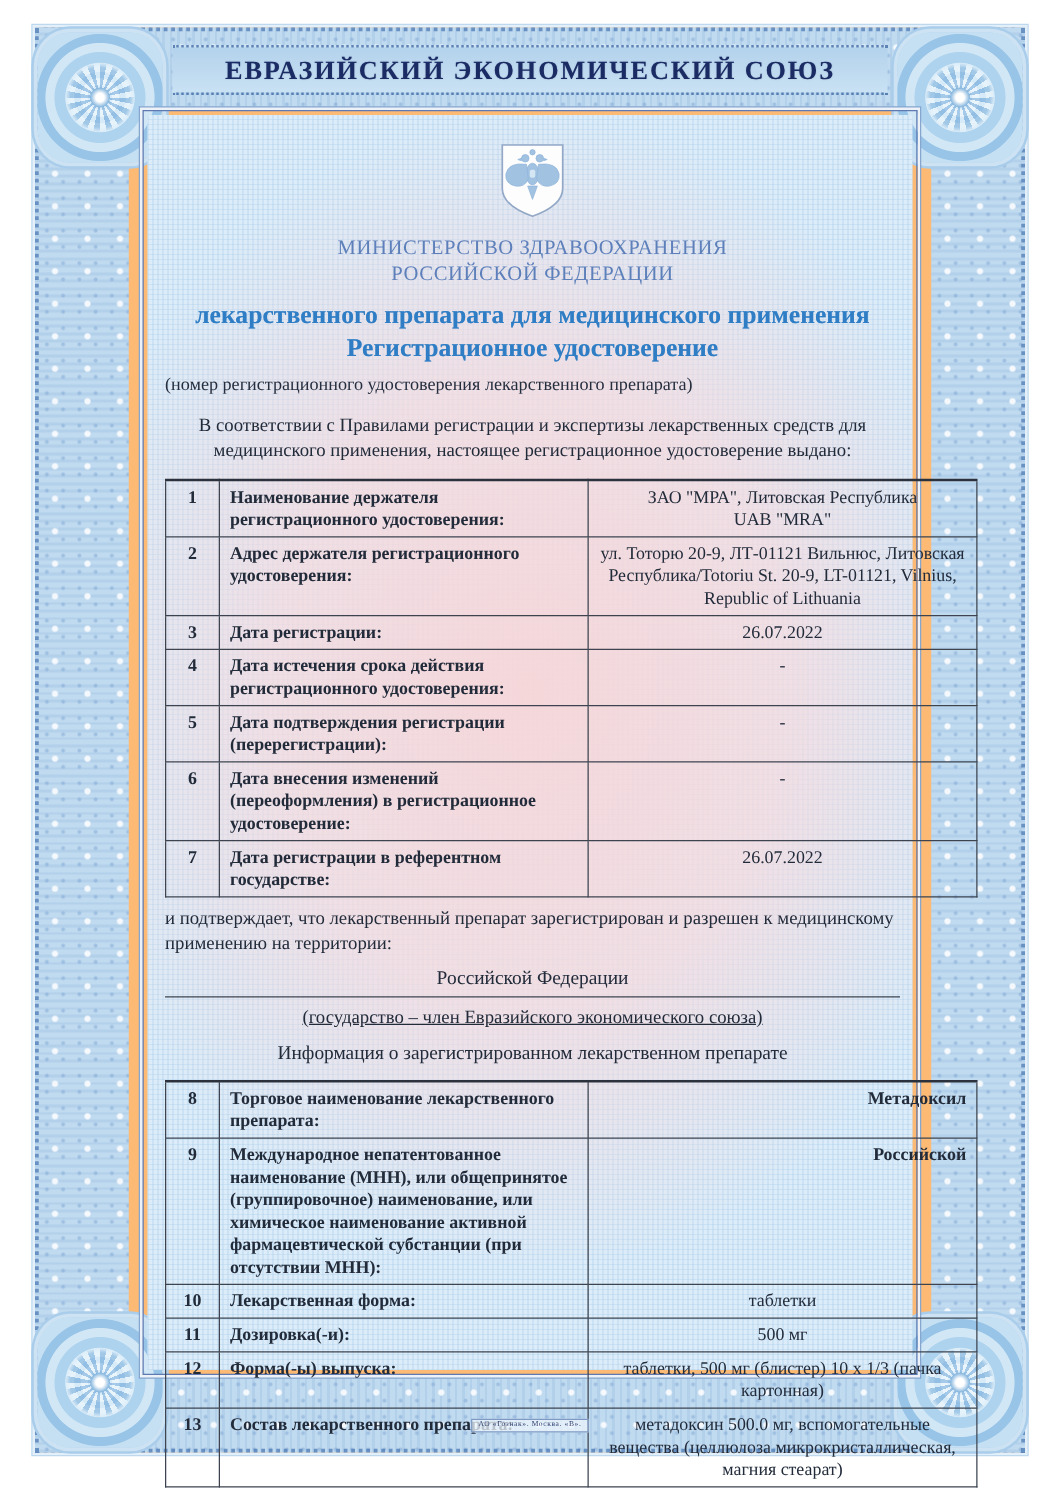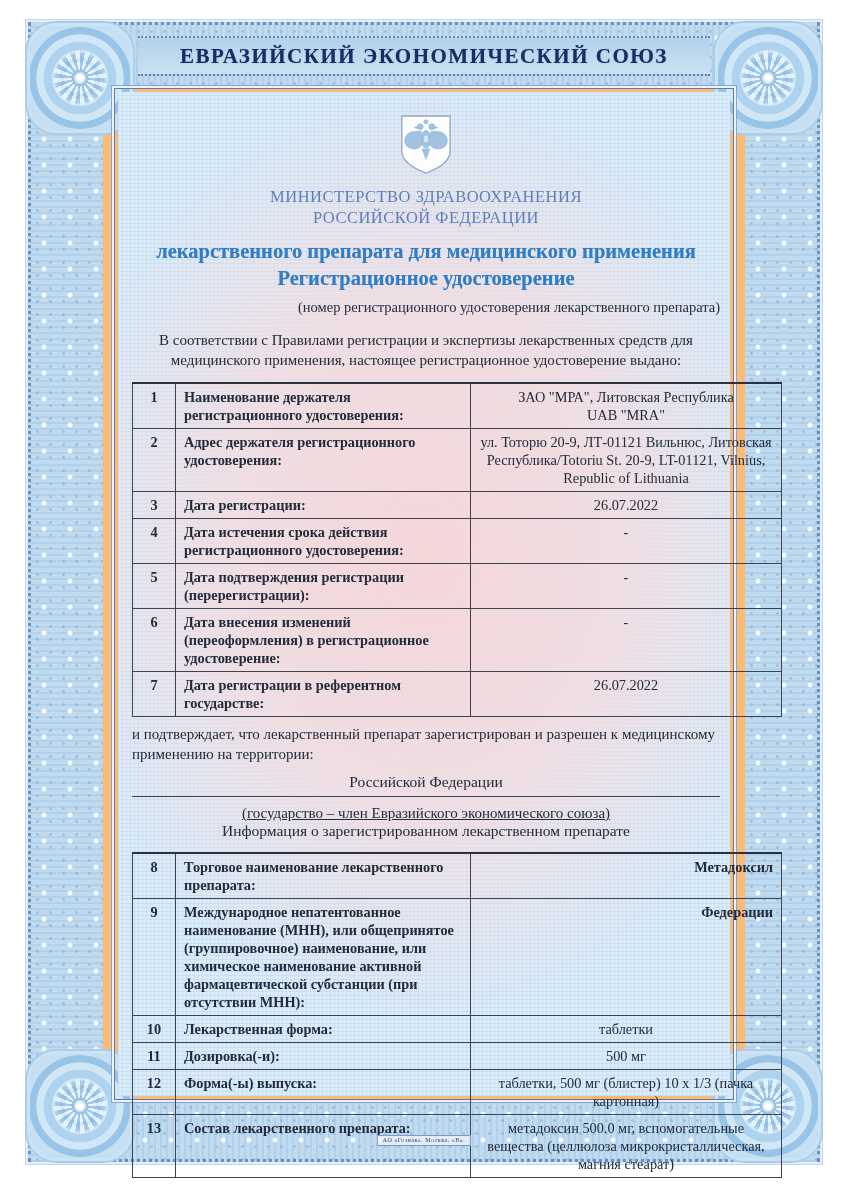--- a/index.html
+++ b/index.html
@@ -88,27 +88,27 @@
   }
   .content{position:absolute;left:14px;right:10px;top:0;}
   
   .emblem-wrap{margin-top:22px;text-align:center;}
   .ministry{margin-top:6px;text-align:center;color:#5d7fba;
     font-size:16.5px;letter-spacing:.5px;line-height:21px;}
   .doc-title{margin-top:10px;text-align:center;color:#2f7ec5;font-weight:bold;
     font-size:20.5px;line-height:27px;text-shadow:0 0 .5px rgba(47,126,197,.5);}
   .reg-number{margin-top:3px;text-align:center;color:#1d2a6e;font-weight:bold;
     font-size:18.5px;text-decoration:underline;letter-spacing:.5px;}
-  .reg-caption{margin-top:7px;text-align:right;font-size:14.5px;color:#252e3f;}
+  .reg-caption{margin-top:7px;text-align:left;font-size:14.5px;color:#252e3f;}
   .intro{margin:14px auto 0;width:96%;text-align:center;font-size:15px;line-height:20px;}
   .confirm{margin-top:7px;font-size:15px;line-height:20px;text-align:left;}
   .territory{margin-top:9px;text-align:center;font-size:15.5px;}
   .rule{margin-top:5px;border:0;border-top:1px solid #3d4450;height:0;}
   .terr-caption{margin-top:7px;text-align:center;font-size:15px;text-decoration:underline;}
-  .info-heading{text-align:center;font-size:15.5px;}
+  .info-heading{margin-top:11px;text-align:center;font-size:15.5px;}
   
   table.cert{border-collapse:collapse;width:650px;margin:12px auto 0;
     font-size:14.3px;line-height:18px;}
   table.cert td{border:1px solid #3d4450;padding:4px 8px;vertical-align:top;}
   table.cert{border-top:2px solid #2c323d;}
   td.num{width:26px;text-align:center;font-weight:bold;padding-left:4px;padding-right:4px;}
   td.lbl{width:278px;font-weight:bold;}
   td.val{text-align:center;white-space:pre-line;}
   td.val.bold{font-weight:bold;text-align:right;}
   
@@ -234,21 +234,21 @@
         <tbody>
   <tr>
     <td class="num">8</td>
     <td class="lbl">Торговое наименование лекарственного препарата:</td>
     <td class="val bold">Метадоксил</td>
   </tr>
 
   <tr>
     <td class="num">9</td>
     <td class="lbl">Международное непатентованное наименование (МНН), или общепринятое (группировочное) наименование, или химическое наименование активной фармацевтической субстанции (при отсутствии МНН):</td>
-    <td class="val bold">Федерации</td>
+    <td class="val bold">Российской</td>
   </tr>
 
   <tr>
     <td class="num">10</td>
     <td class="lbl">Лекарственная форма:</td>
     <td class="val">таблетки</td>
   </tr>
 
   <tr>
     <td class="num">11</td>

